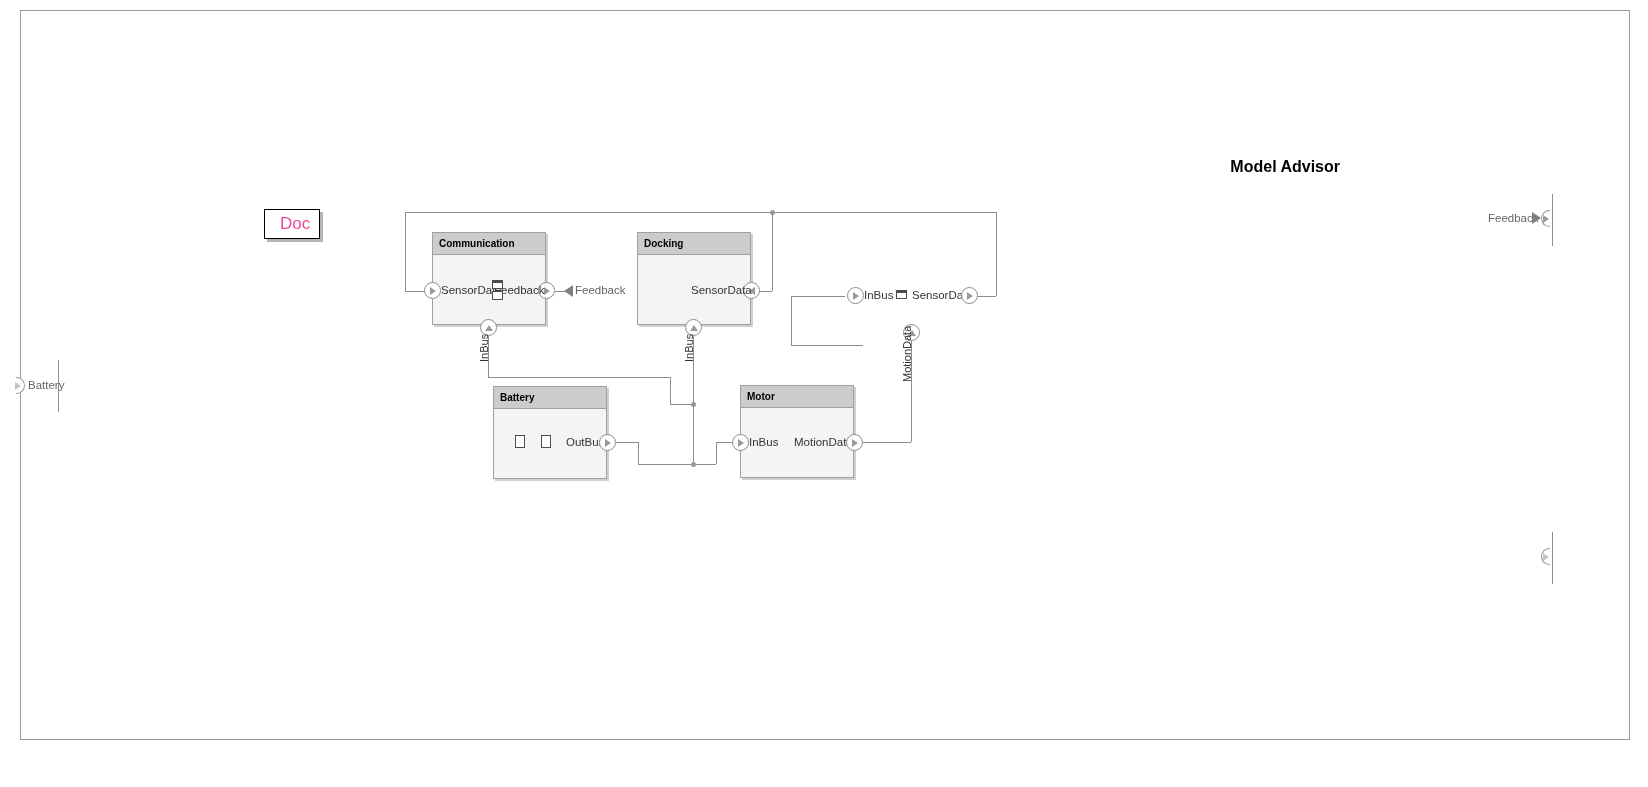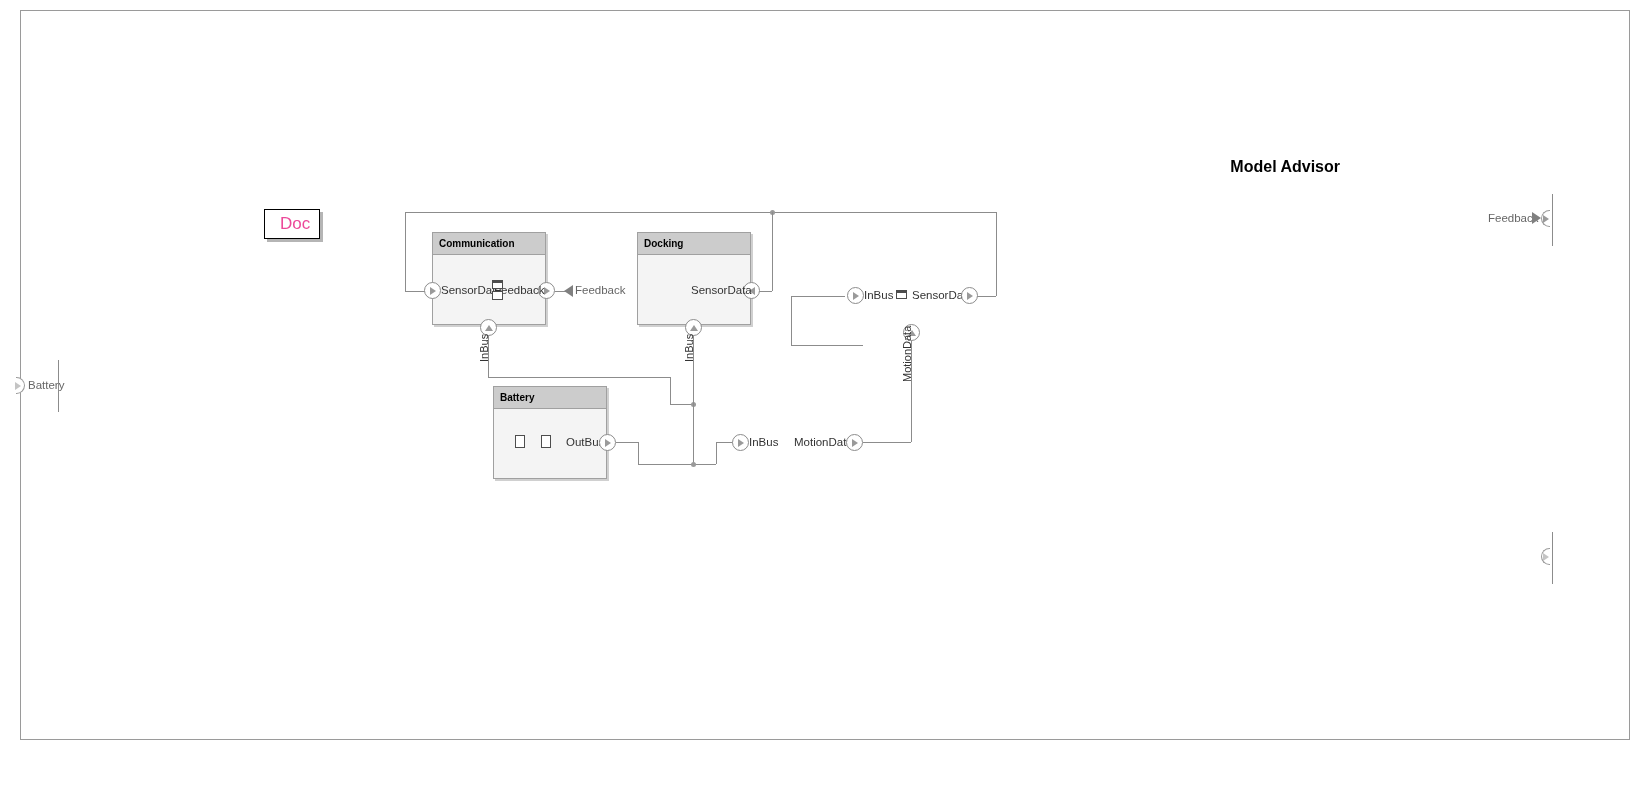--- a/index.html
+++ b/index.html
@@ -332,20 +332,26 @@
     </div>
     <div class="block-body"></div>
   </div>
   <div class="icon-rect tall" style="left:515px; top:435px;"></div>
   <div class="icon-rect tall" style="left:541px; top:435px;"></div>
   <div class="port-label" style="left:566px; top:436px;">OutBus</div>
   <div class="port-circle" style="left:599px; top:434px;">
     <div class="port-tri-right"></div>
   </div>
 
+  <div class="block" style="left:740px; top:385px; width:114px; height:93px;">
+    <div class="block-header">
+      <span>Motor</span>
+    </div>
+    <div class="block-body"></div>
+  </div>
   <div class="port-circle" style="left:732px; top:434px;">
     <div class="port-tri-right"></div>
   </div>
   <div class="port-label" style="left:749px; top:436px;">InBus</div>
   <div class="port-label" style="left:794px; top:436px;">MotionData</div>
   <div class="port-circle" style="left:846px; top:434px;">
     <div class="port-tri-right"></div>
   </div>
 
   <div class="half-circle-right" style="left:16px; top:377px;">

